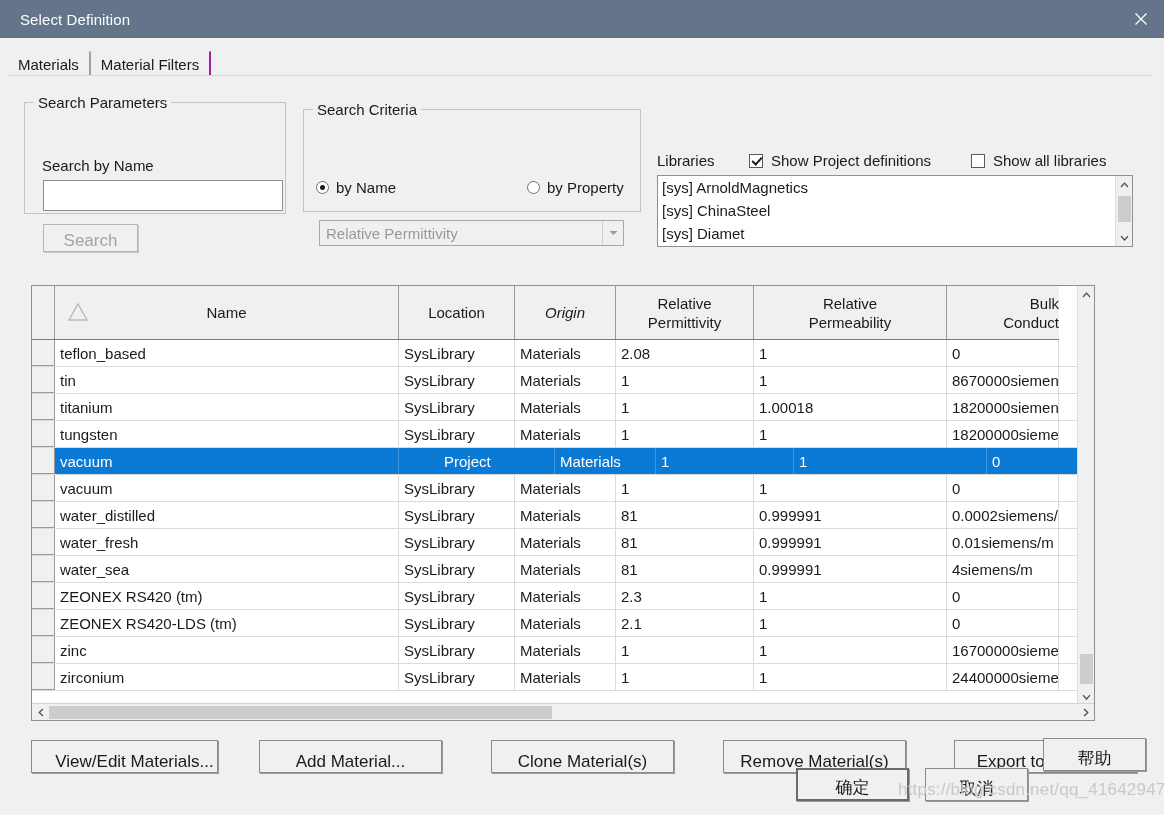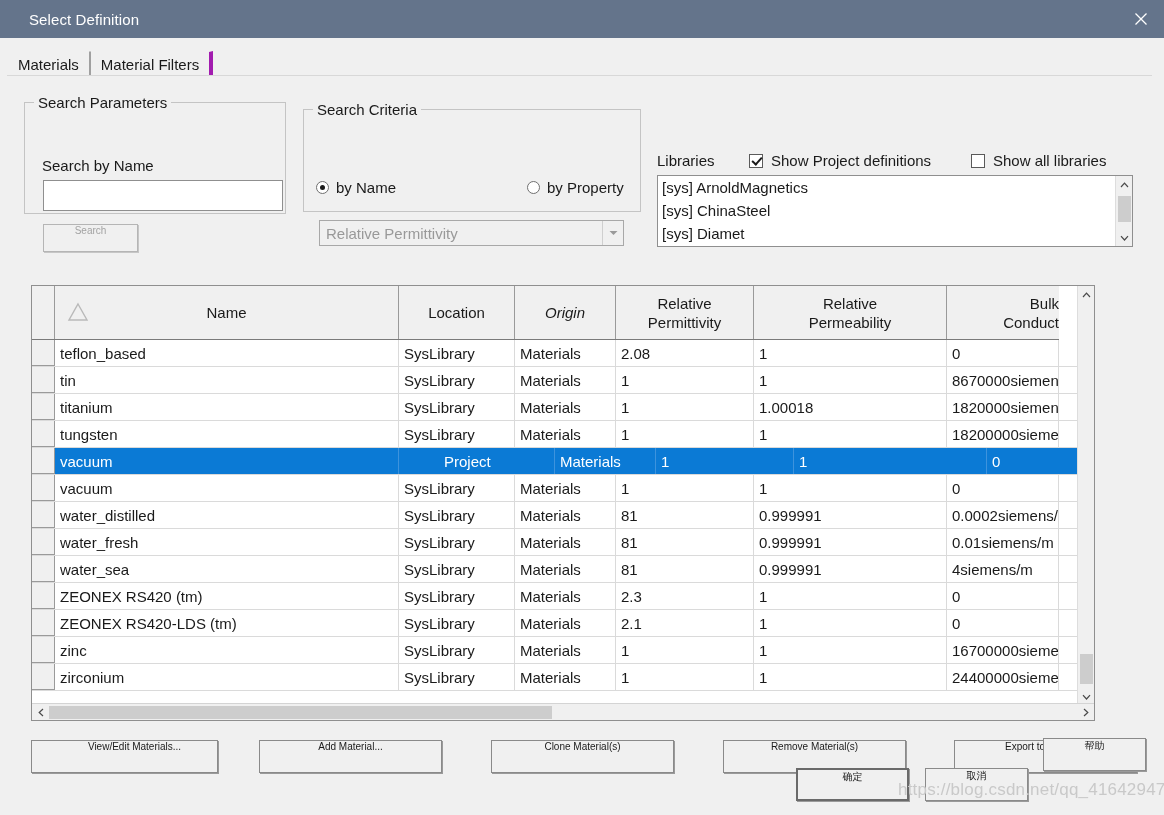--- a/index.html
+++ b/index.html
@@ -19,21 +19,21 @@
   
   .titlebar {
     position: absolute; left: 0; top: 0;
     width: 1164px; height: 38px;
     background: #64748b;
     display: flex; align-items: center;
   }
   .titlebar-title {
     color: #ffffff;
     font-size: 15px;
-    margin-left: 29px;
+    margin-left: 20px;
     letter-spacing: 0.1px;
   }
   .titlebar-close {
     position: absolute; right: 0; top: 0;
     width: 46px; height: 38px;
     display: flex; align-items: center; justify-content: center;
     cursor: pointer;
   }
   .titlebar-close svg { display:block; }
 
@@ -50,21 +50,21 @@
     height: 28px;
     display: flex; align-items: flex-end;
   }
   .tab {
     height: 26px;
     padding: 0 10px;
     display: flex; align-items: center;
     font-size: 15px; color: #1a1a1a;
     background: #f0f0f0;
     border-left: 1px solid #a0a0a0;
-    border-right: 4px solid #a21caf;
+    border-right: 2px solid #a21caf;
     border-top: 1px solid transparent;
     box-sizing: border-box;
     cursor: pointer;
   }
   .tab.active {
     background: #f0f0f0;
     border-left: 1px solid #f0f0f0;
     border-right: 1px solid #a0a0a0;
     font-weight: 400;
   }
@@ -102,23 +102,23 @@
     color: #1a1a1a;
     outline: none;
     font-family: "Liberation Sans", sans-serif;
   }
 
   
   .btn {
     background: #f0f0f0;
     border: 1px solid #8a8a8a;
     box-shadow: 1px 1px 0 #9a9a9a;
-    font-size: 10px;
+    font-size: 17px;
     color: #1a1a1a;
-    display: flex; align-items: flex-start; justify-content: center;
+    display: flex; align-items: flex-end; justify-content: center;
     box-sizing: border-box;
     cursor: pointer;
     font-family: "Liberation Sans", sans-serif;
     white-space: nowrap;
   }
   .btn.disabled { color: #a3a3a3; border-color: #b5b5b5; box-shadow: 1px 1px 0 #c6c6c6;}
   .btn.default { border: 2px solid #6a6a6a; }
 
   
   .radio-row { position: absolute; display: flex; align-items: center; gap: 7px; cursor: pointer;}

